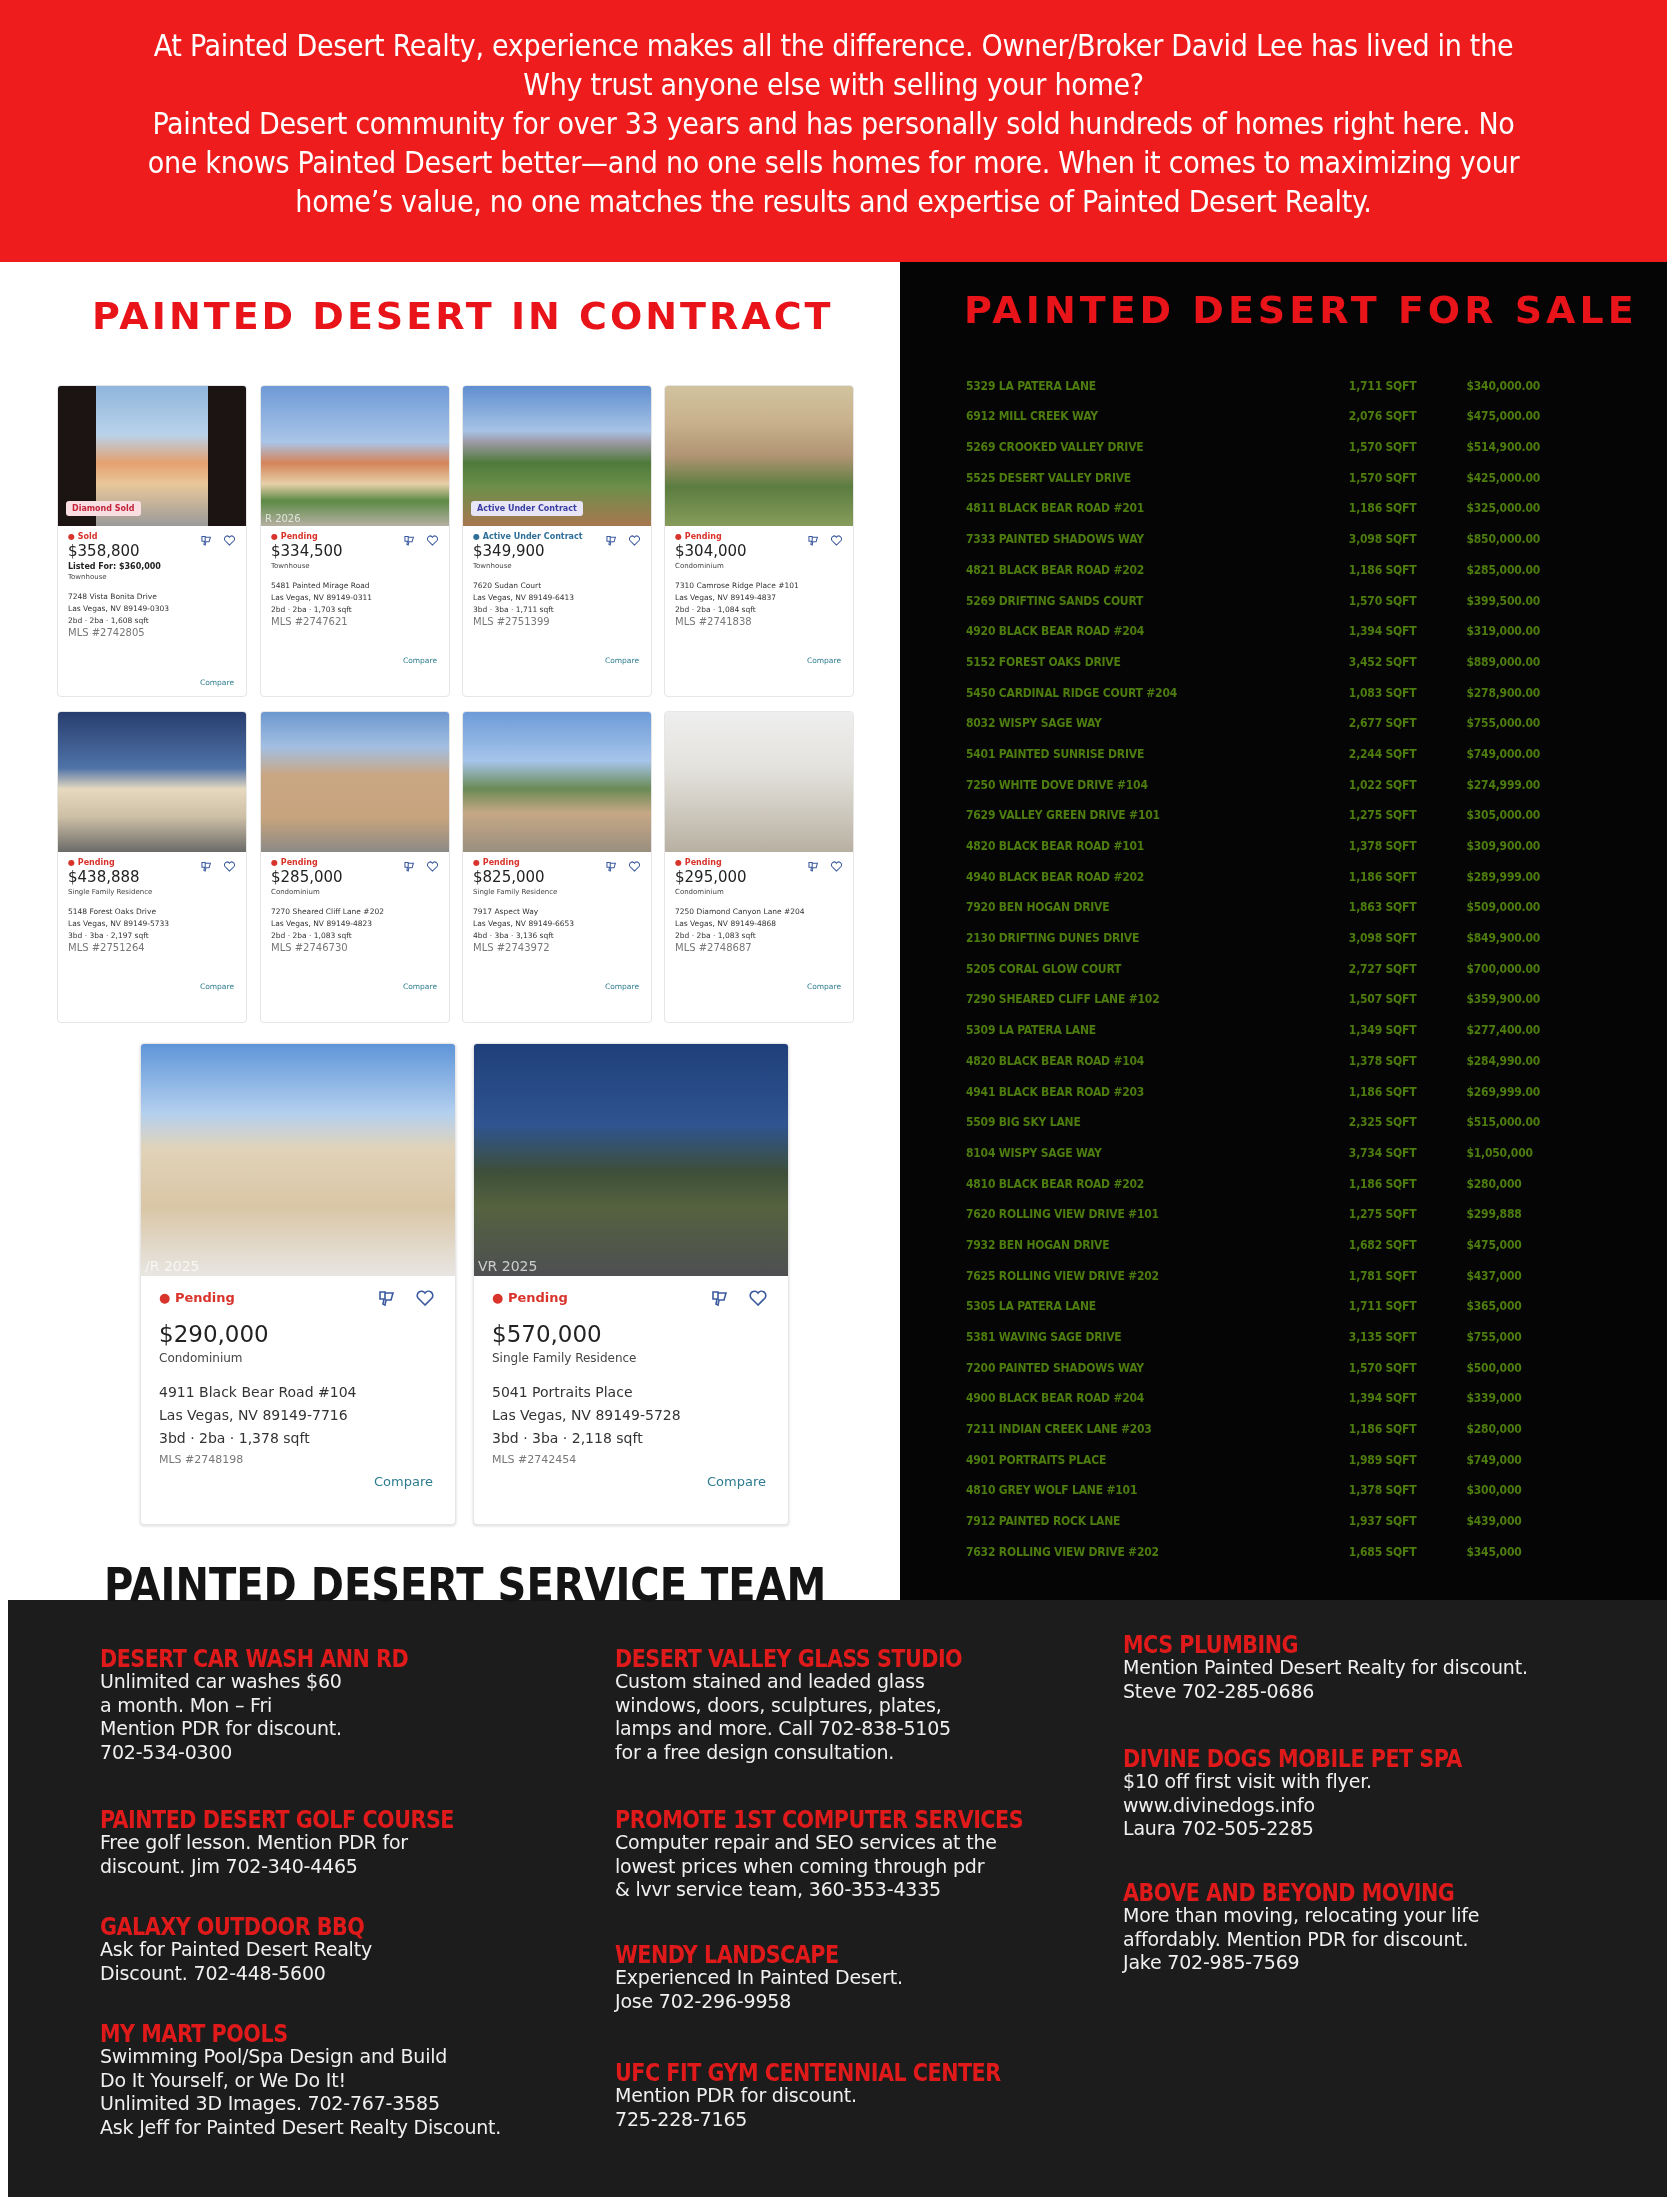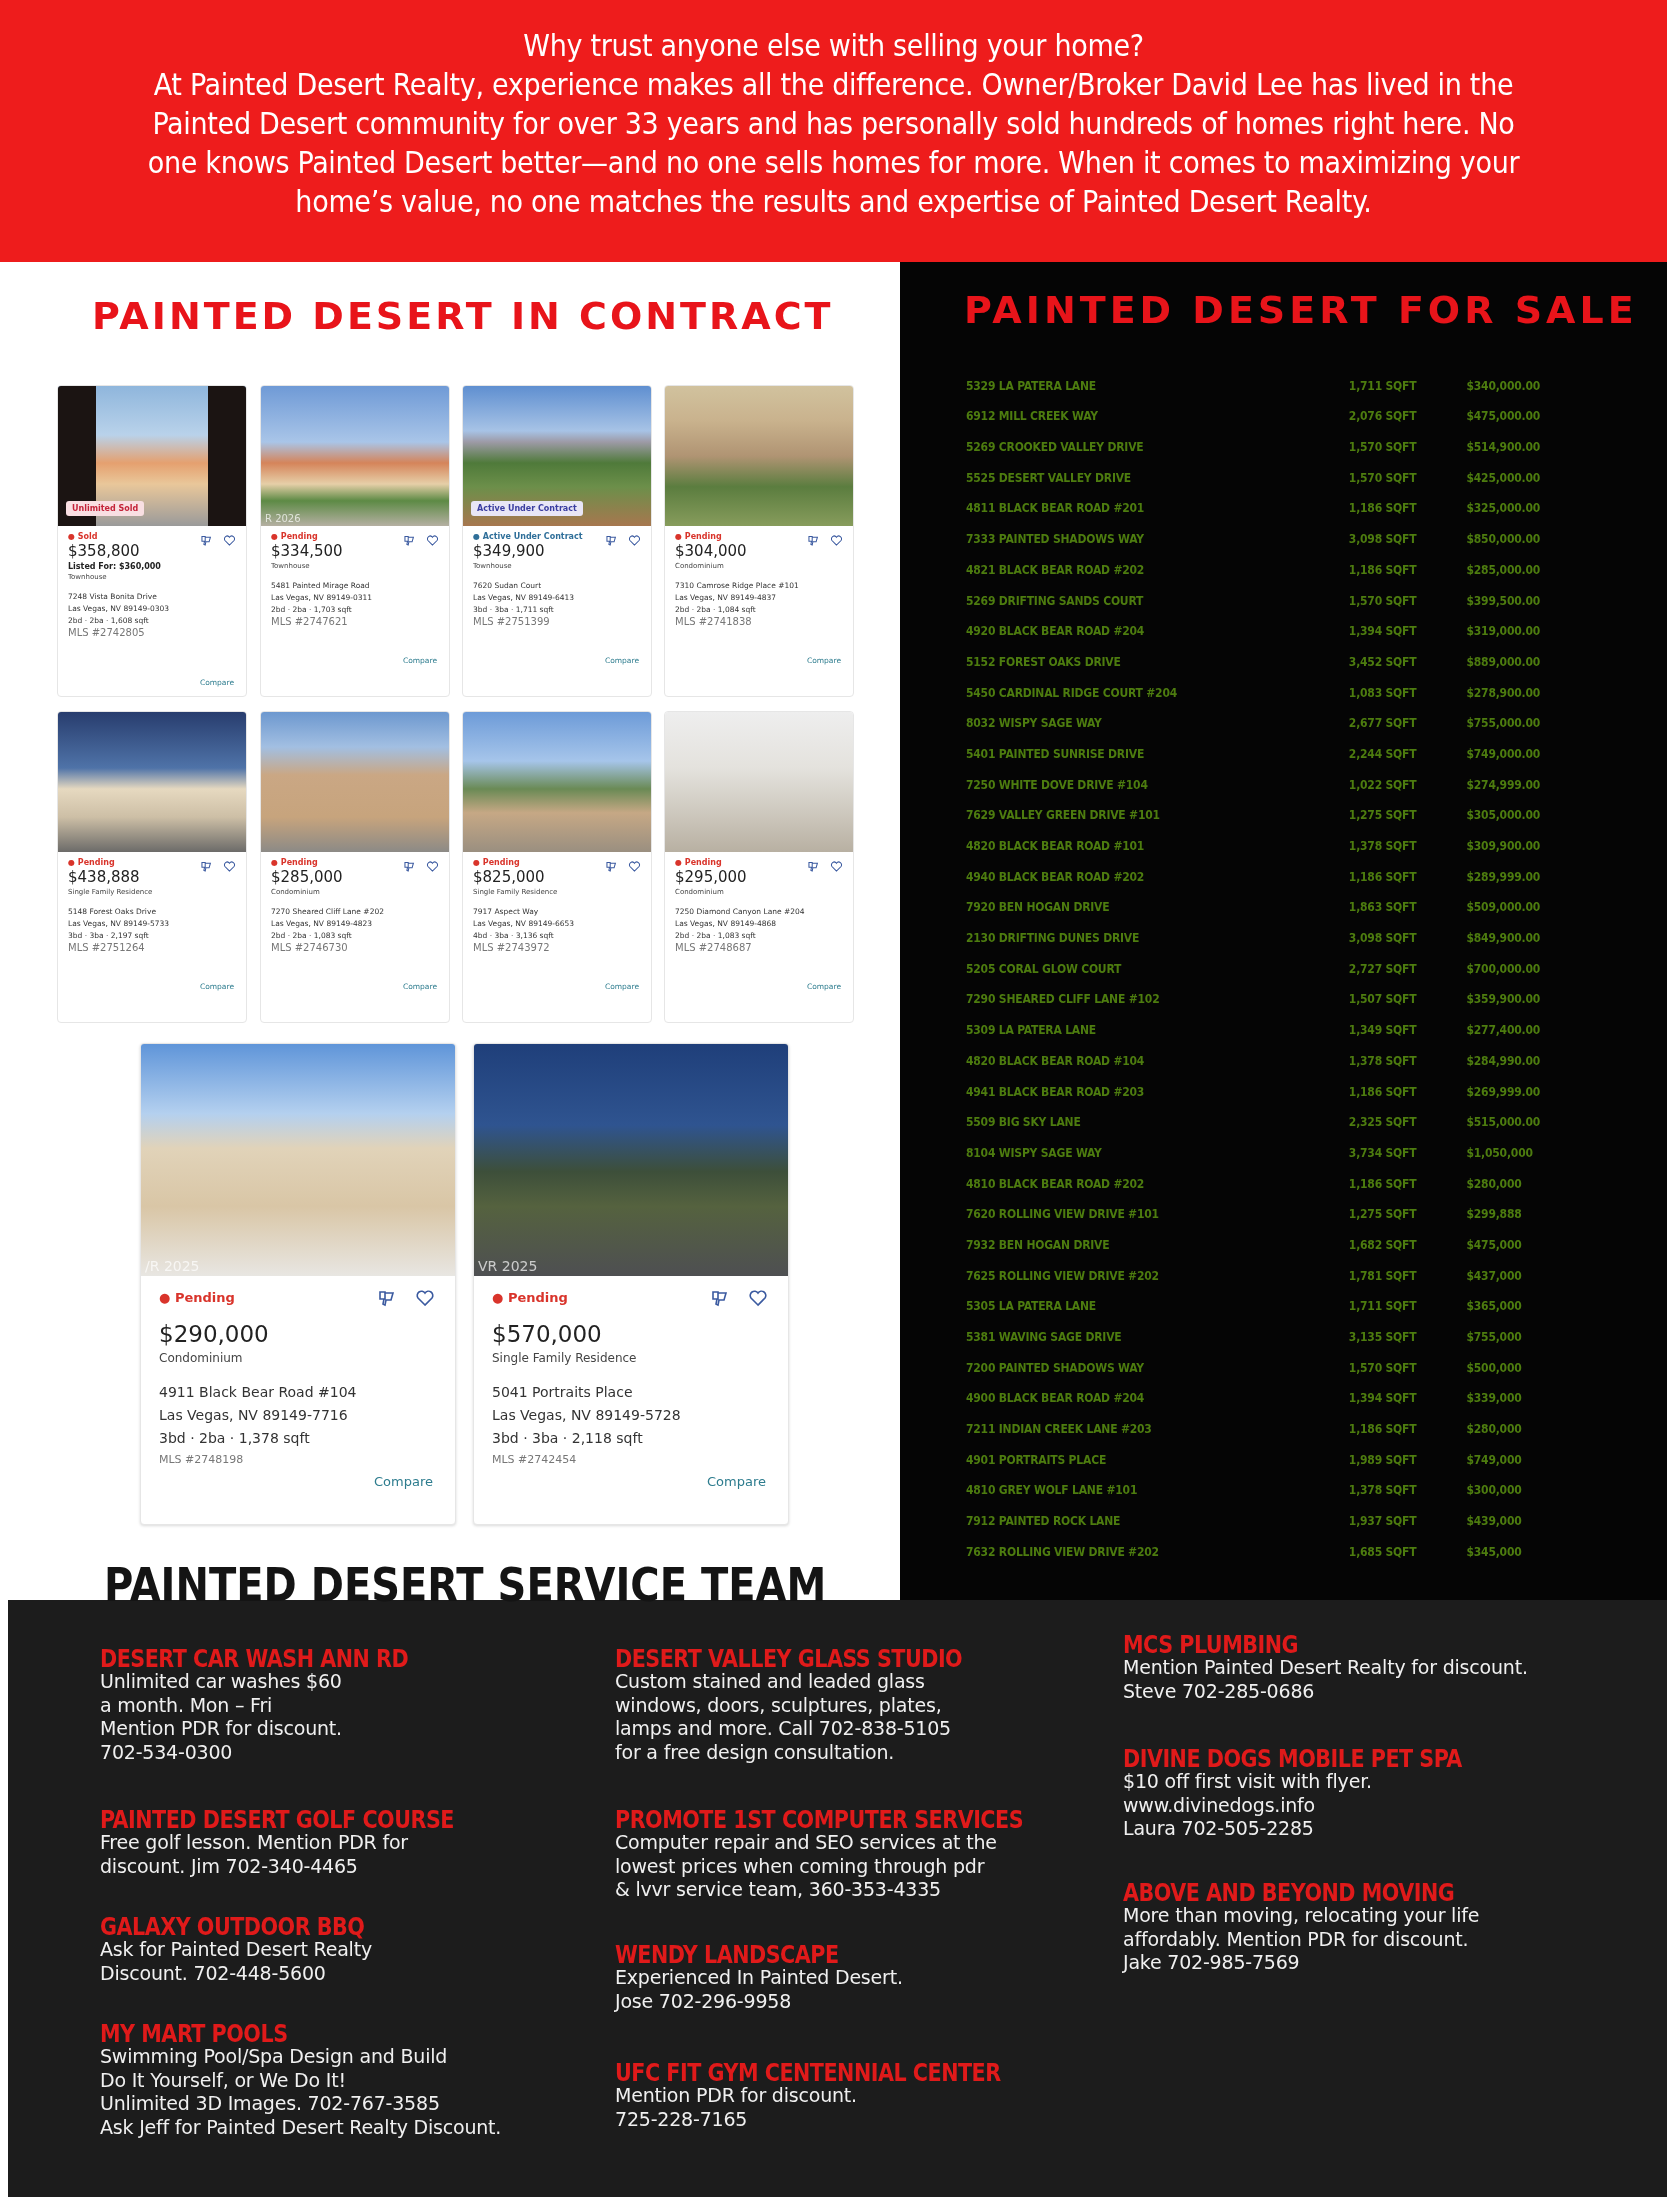--- a/index.html
+++ b/index.html
@@ -95,33 +95,33 @@
   }
   .vendor p {
     color: #f0f0f0; font-family: "DejaVu Sans", sans-serif;
     font-size: 19px; line-height: 23.5px; white-space: pre-line; letter-spacing: -0.2px;
   }
 </style>
 </head>
 <body>
 
 <section class="hero">
+  <p>At Painted Desert Realty, experience makes all the difference. Owner/Broker David Lee has lived in the</p>
   <p>Why trust anyone else with selling your home?</p>
-  <p>At Painted Desert Realty, experience makes all the difference. Owner/Broker David Lee has lived in the</p>
   <p>Painted Desert community for over 33 years and has personally sold hundreds of homes right here. No</p>
   <p>one knows Painted Desert better—and no one sells homes for more. When it comes to maximizing your</p>
   <p>home’s value, no one matches the results and expertise of Painted Desert Realty.</p>
 </section>
 
 <section class="left-col">
   <h2 class="h-contract">PAINTED DESERT IN CONTRACT</h2>
   <div id="cards">
       <div class="card small" style="left: 57px; top: 123px;">
     <div class="photo" style="background:linear-gradient(90deg,#1b1412 0 20%,transparent 20% 80%,#1b1412 80%),linear-gradient(180deg,#8fb6dc 0%,#b9d2ea 35%,#e5a06f 55%,#e9c79a 70%,#9a9a9a 100%)">
-      <span class="photo-badge ">Unlimited Sold</span>
+      <span class="photo-badge ">Diamond Sold</span>
 
     </div>
     <div class="card-body" style="height:100%">
       <div class="status ">Sold</div>
       <div class="icons">
         <span><svg viewBox="0 0 20 20" fill="none" stroke="#3b5aa0" stroke-width="1.6">
                 <path d="M3 4h5v7H3z M8 5c3 0 8 0 8 0l-2 7H9l-1 5-2-1 1-5"></path>
               </svg></span>
         <span><svg viewBox="0 0 20 20" fill="none" stroke="#3b5aa0" stroke-width="1.6">
                 <path d="M10 17 3 10a4 4 0 0 1 7-5 4 4 0 0 1 7 5z"></path>

